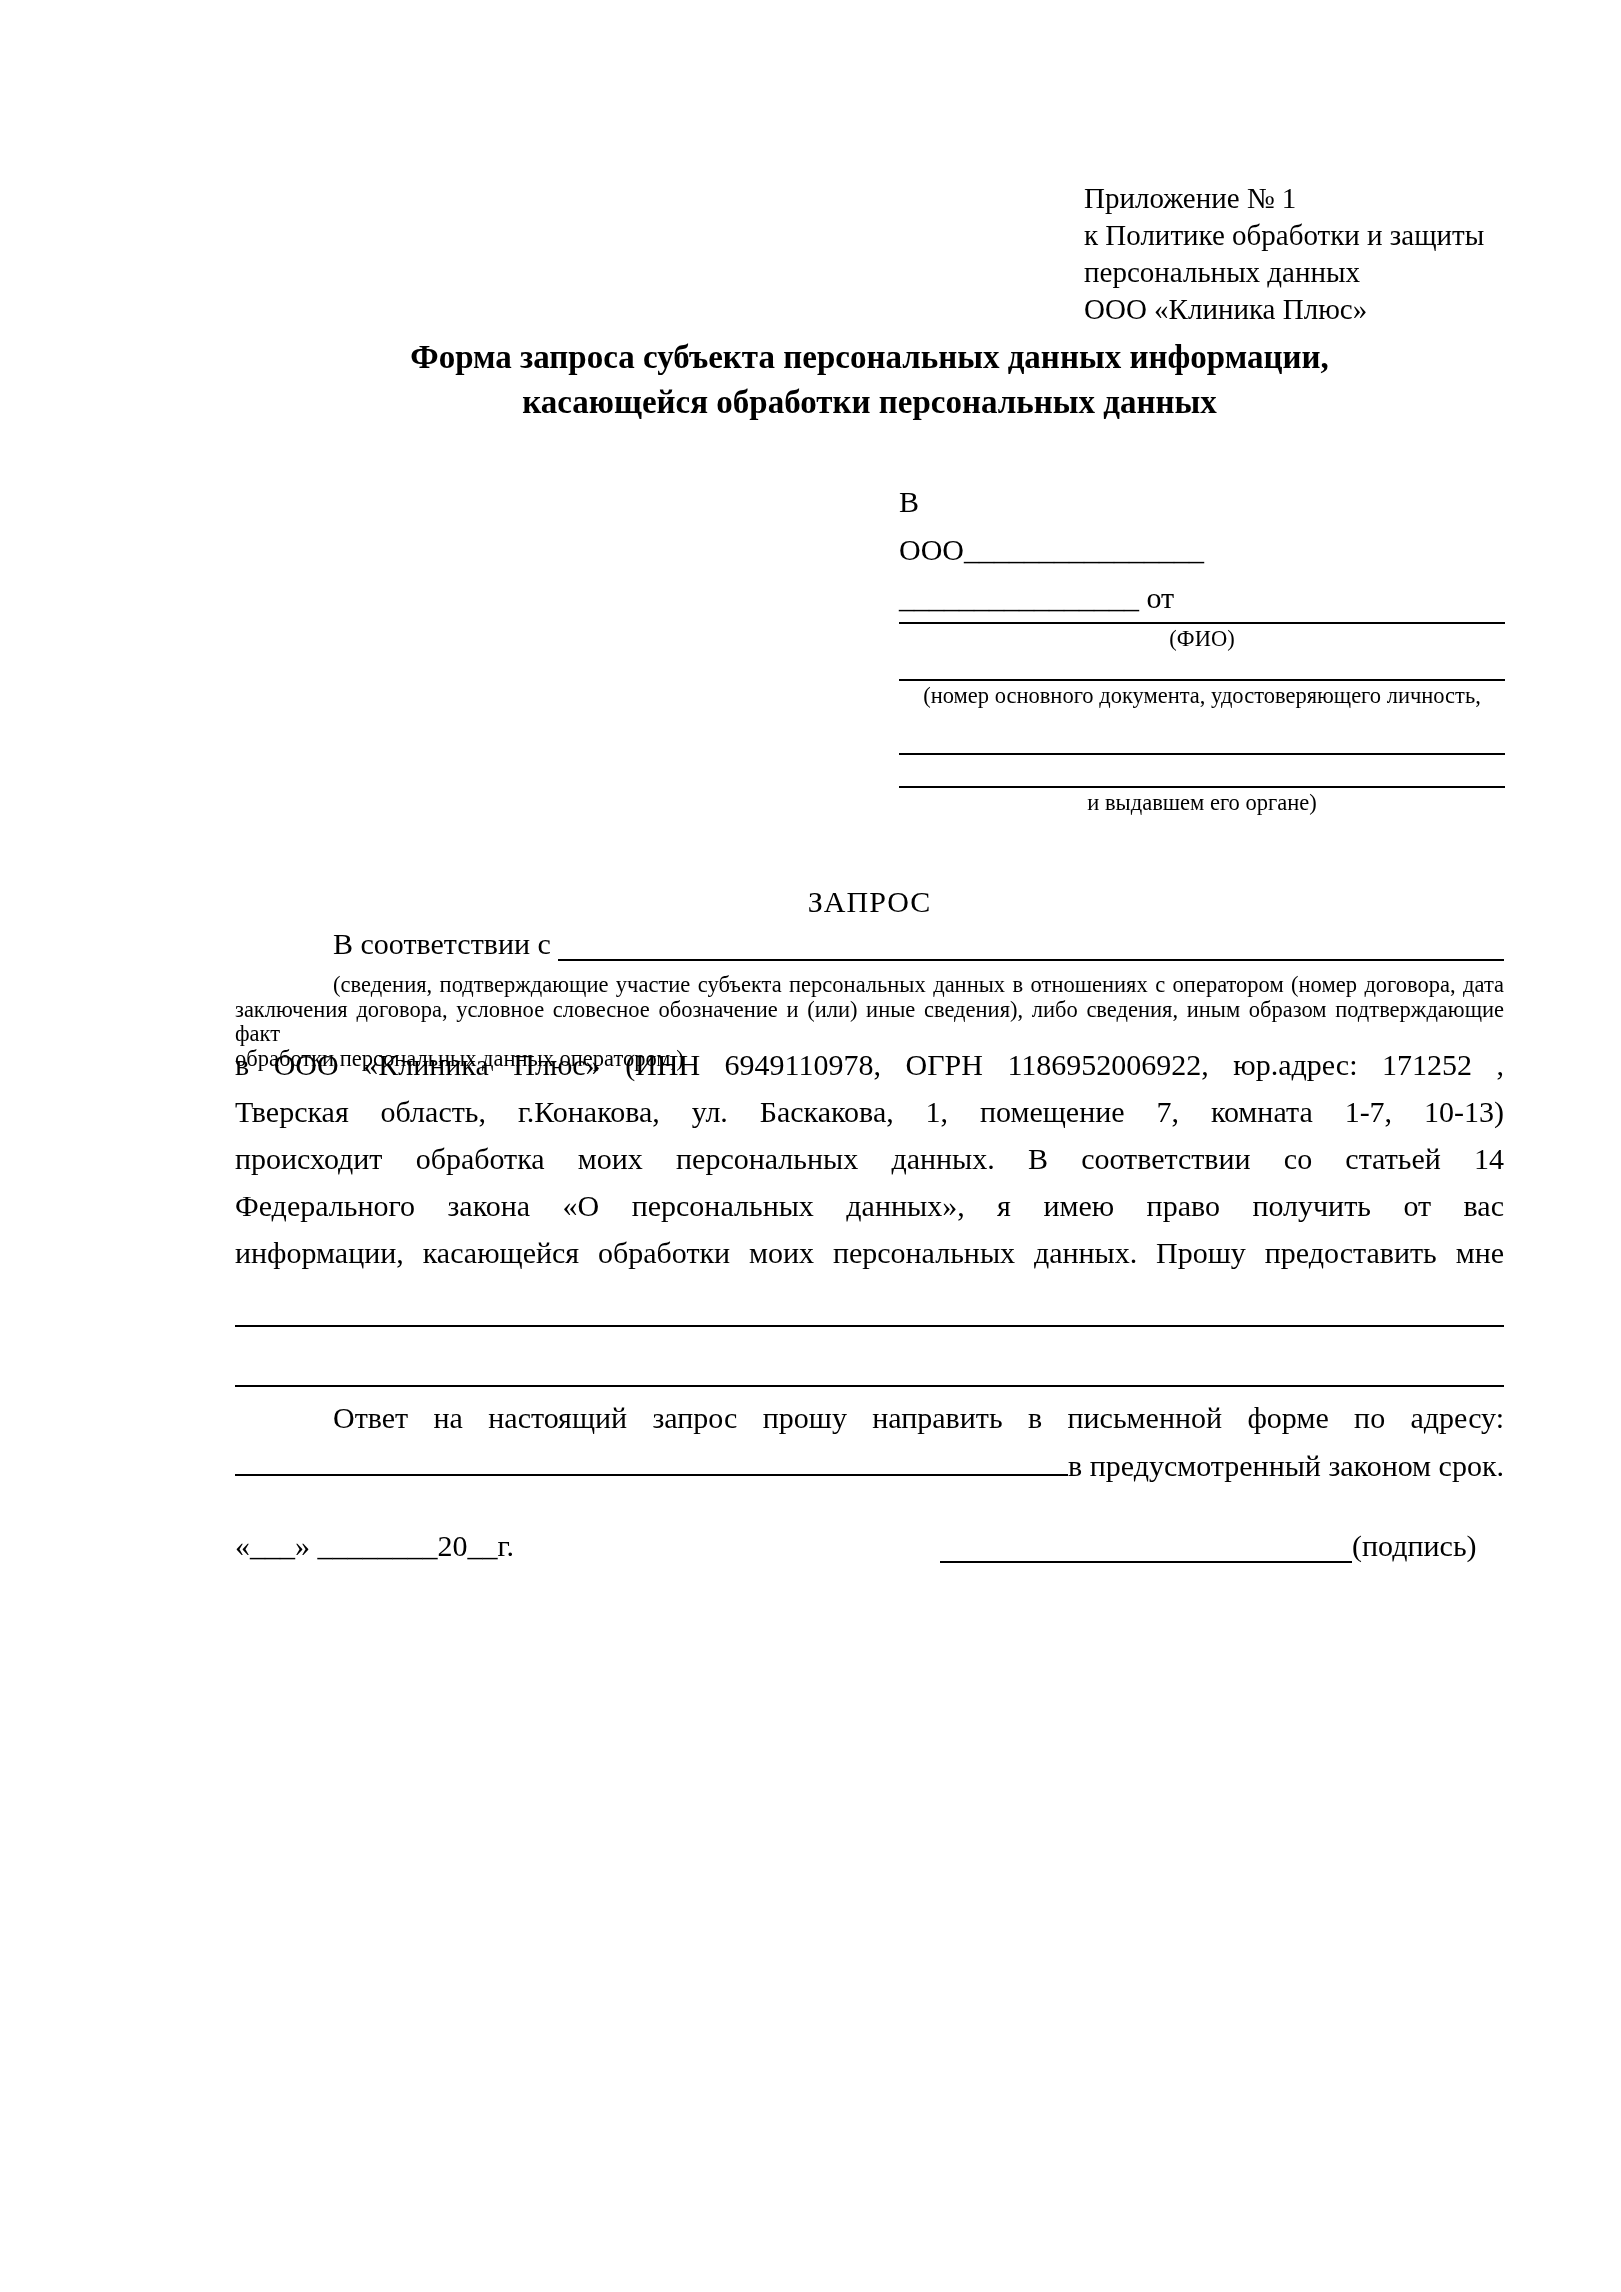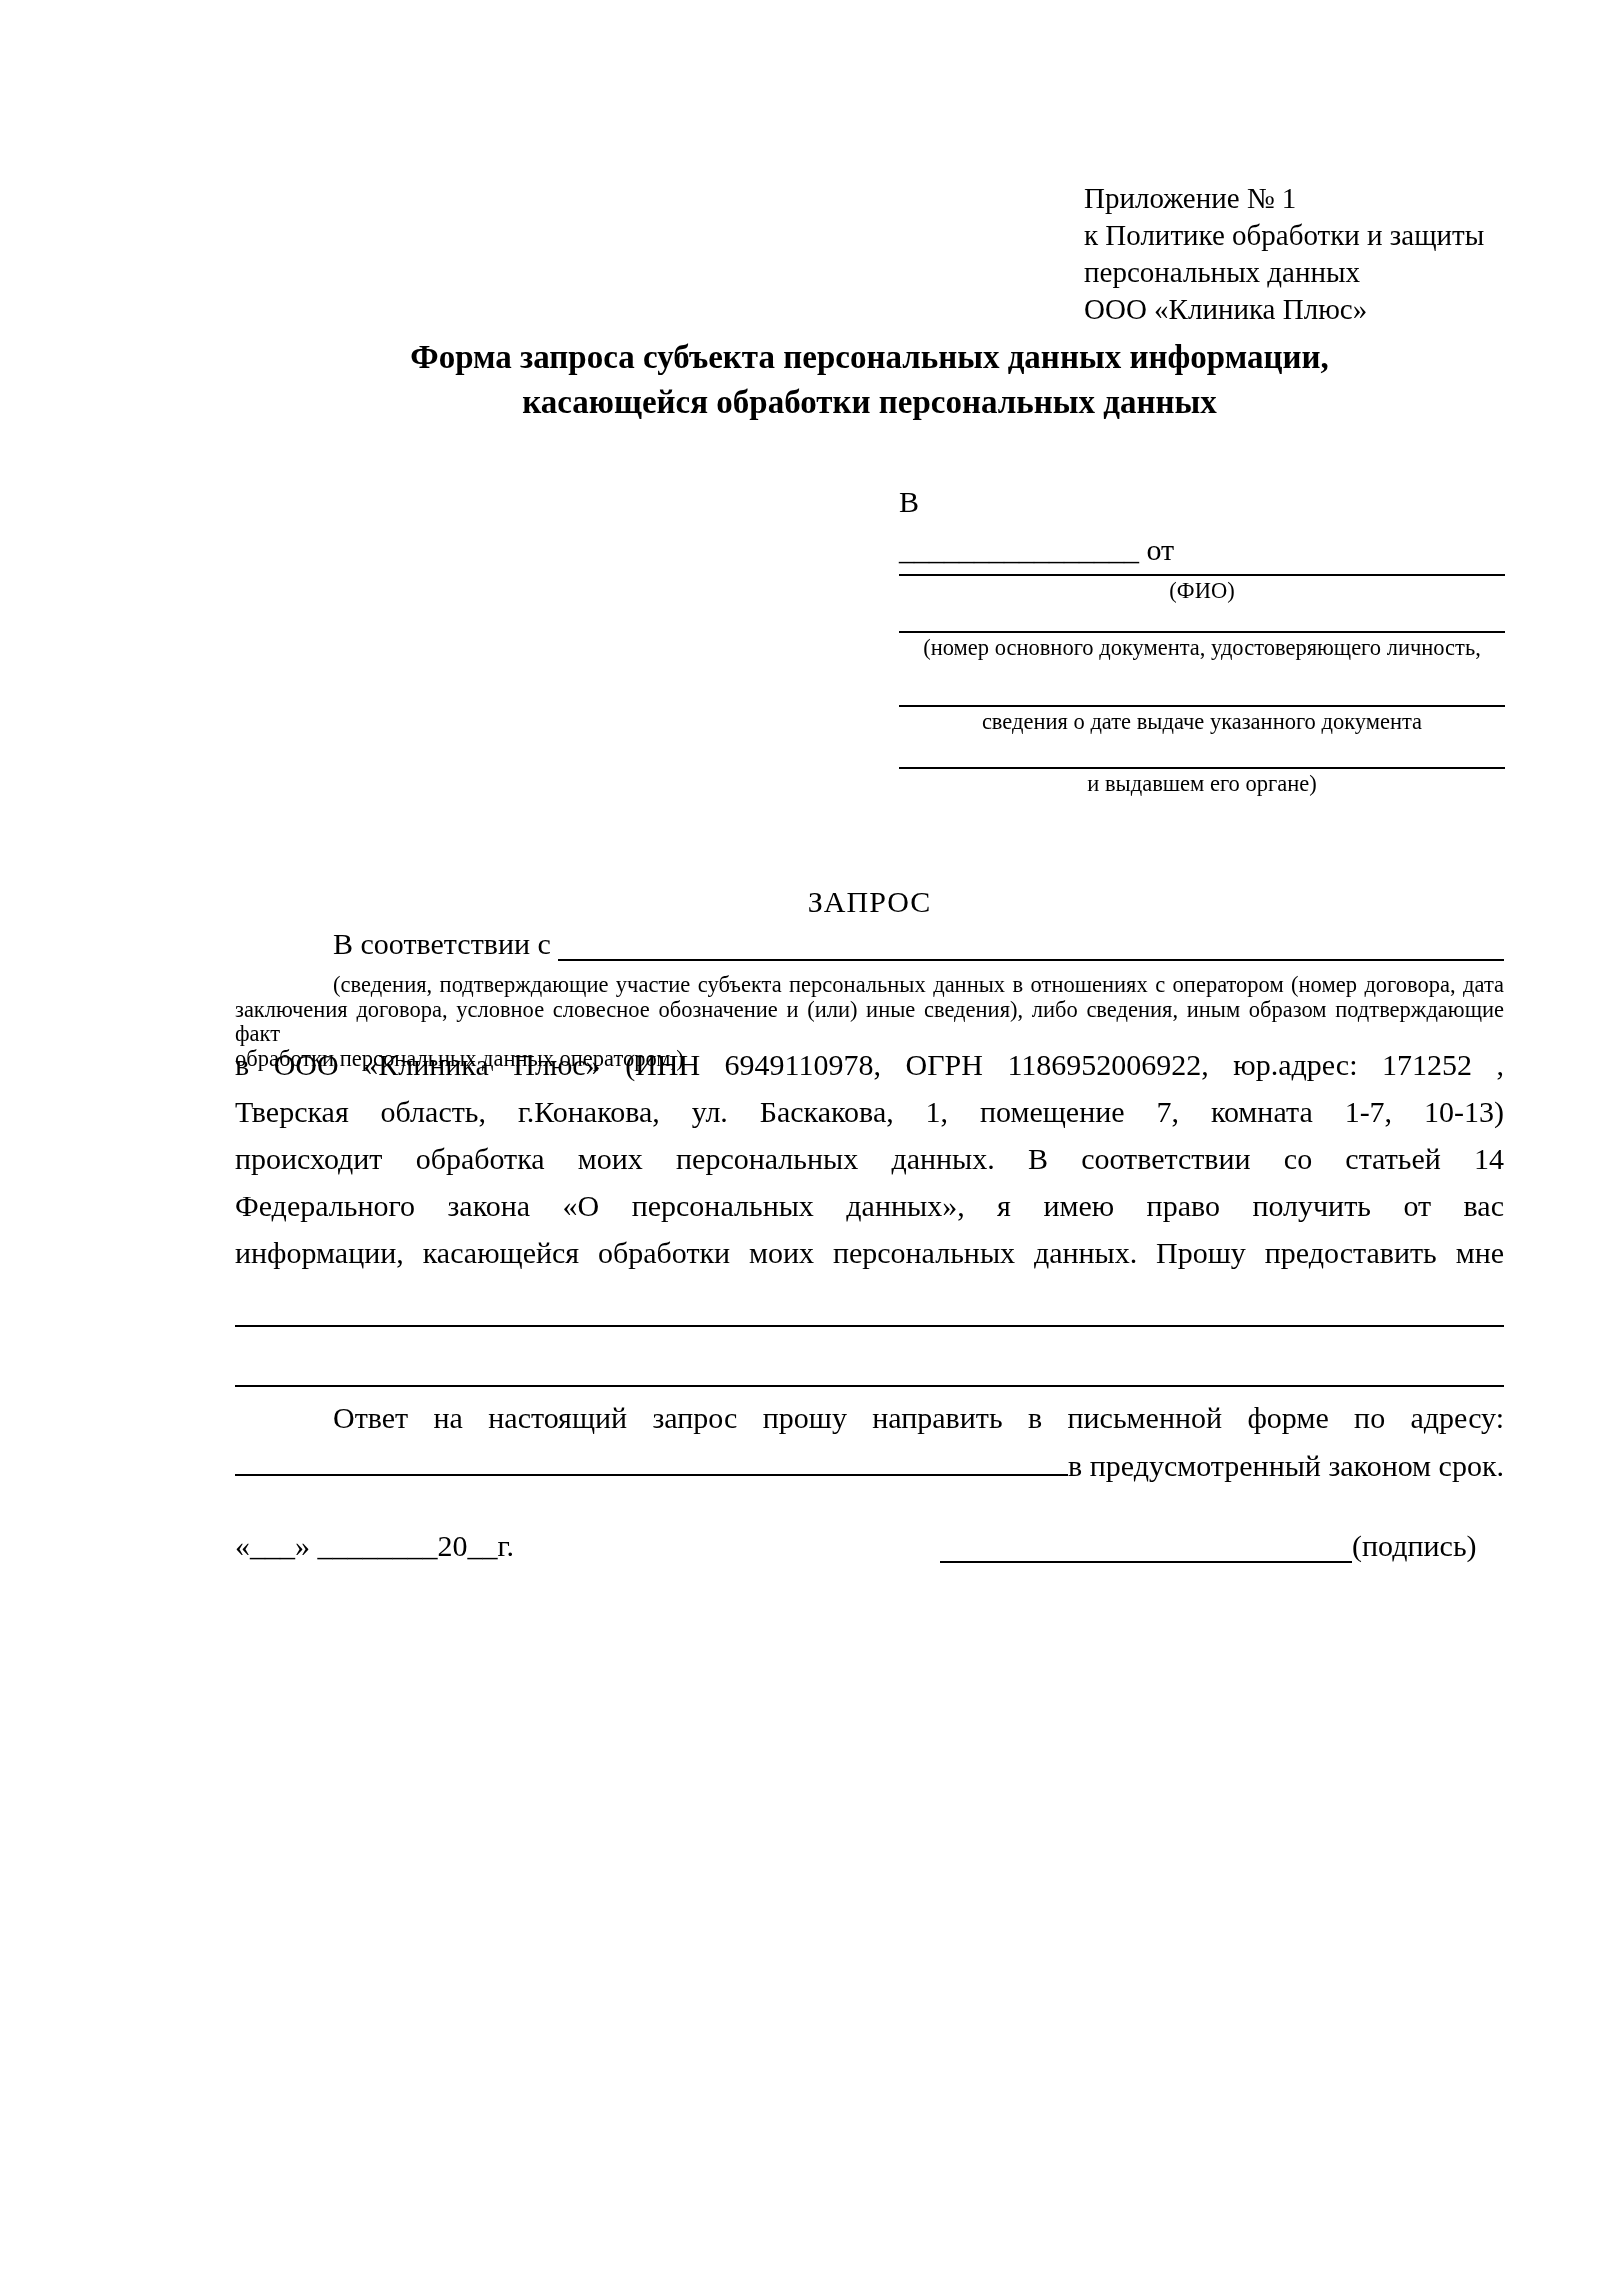--- a/index.html
+++ b/index.html
@@ -181,30 +181,30 @@
     <div>ООО «Клиника Плюс»</div>
   </div>
 
   <div class="title">
     <div>Форма запроса субъекта персональных данных информации,</div>
     <div>касающейся обработки персональных данных</div>
   </div>
 
   <div class="addr">
     <div class="row">В</div>
+    <div class="row"><span>ООО</span><span>________________</span></div>
     <div class="row"><span>________________</span><span> от</span></div>
 
     <div class="rule rule-fio"></div>
     <div class="cap">(ФИО)</div>
 
     <div class="rule rule-doc1"></div>
     <div class="cap">(номер основного документа, удостоверяющего личность,</div>
 
     <div class="rule rule-doc2"></div>
-    <div class="cap">сведения о дате выдаче указанного документа</div>
 
     <div class="rule rule-doc3"></div>
     <div class="cap">и выдавшем его органе)</div>
   </div>
 
   <div class="zapros">ЗАПРОС</div>
 
   <div class="sootv">
     <span class="lead">В соответствии с</span>
     <span style="white-space:pre"> </span>

